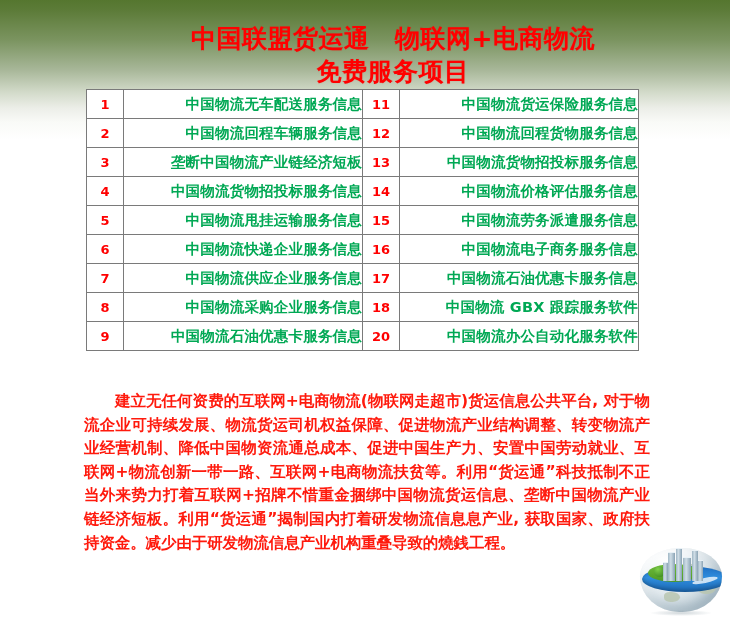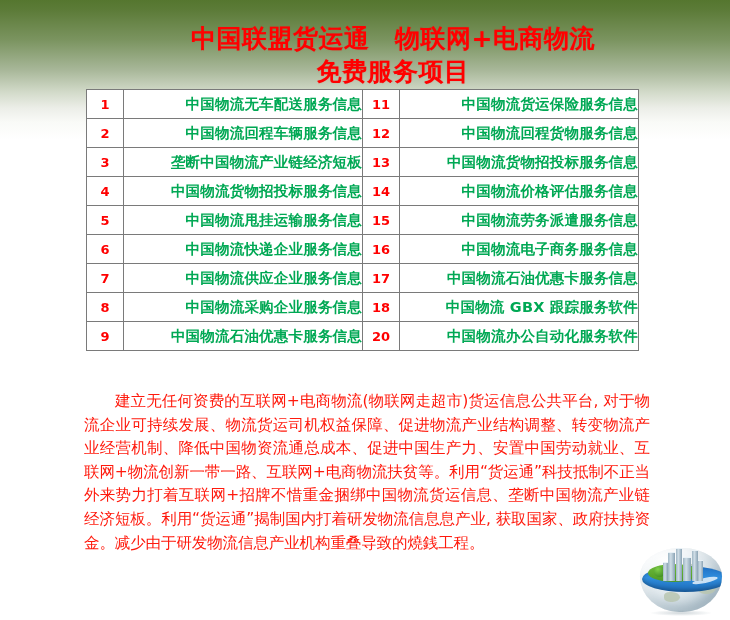--- a/index.html
+++ b/index.html
@@ -81,21 +81,21 @@
     white-space: nowrap;
   }
 
   
   .para {
     position: absolute;
     left: 84px;
     top: 390px;
     width: 566px;
     color: #ff1a0d;
-    font-weight: normal;
+    font-weight: bold;
     font-size: 15.5px;
     line-height: 23.6px;
     text-align: justify;
     text-align-last: left;
     text-indent: 31px;
     letter-spacing: -0.1px;
   }
 
   
   .globe-wrap {

